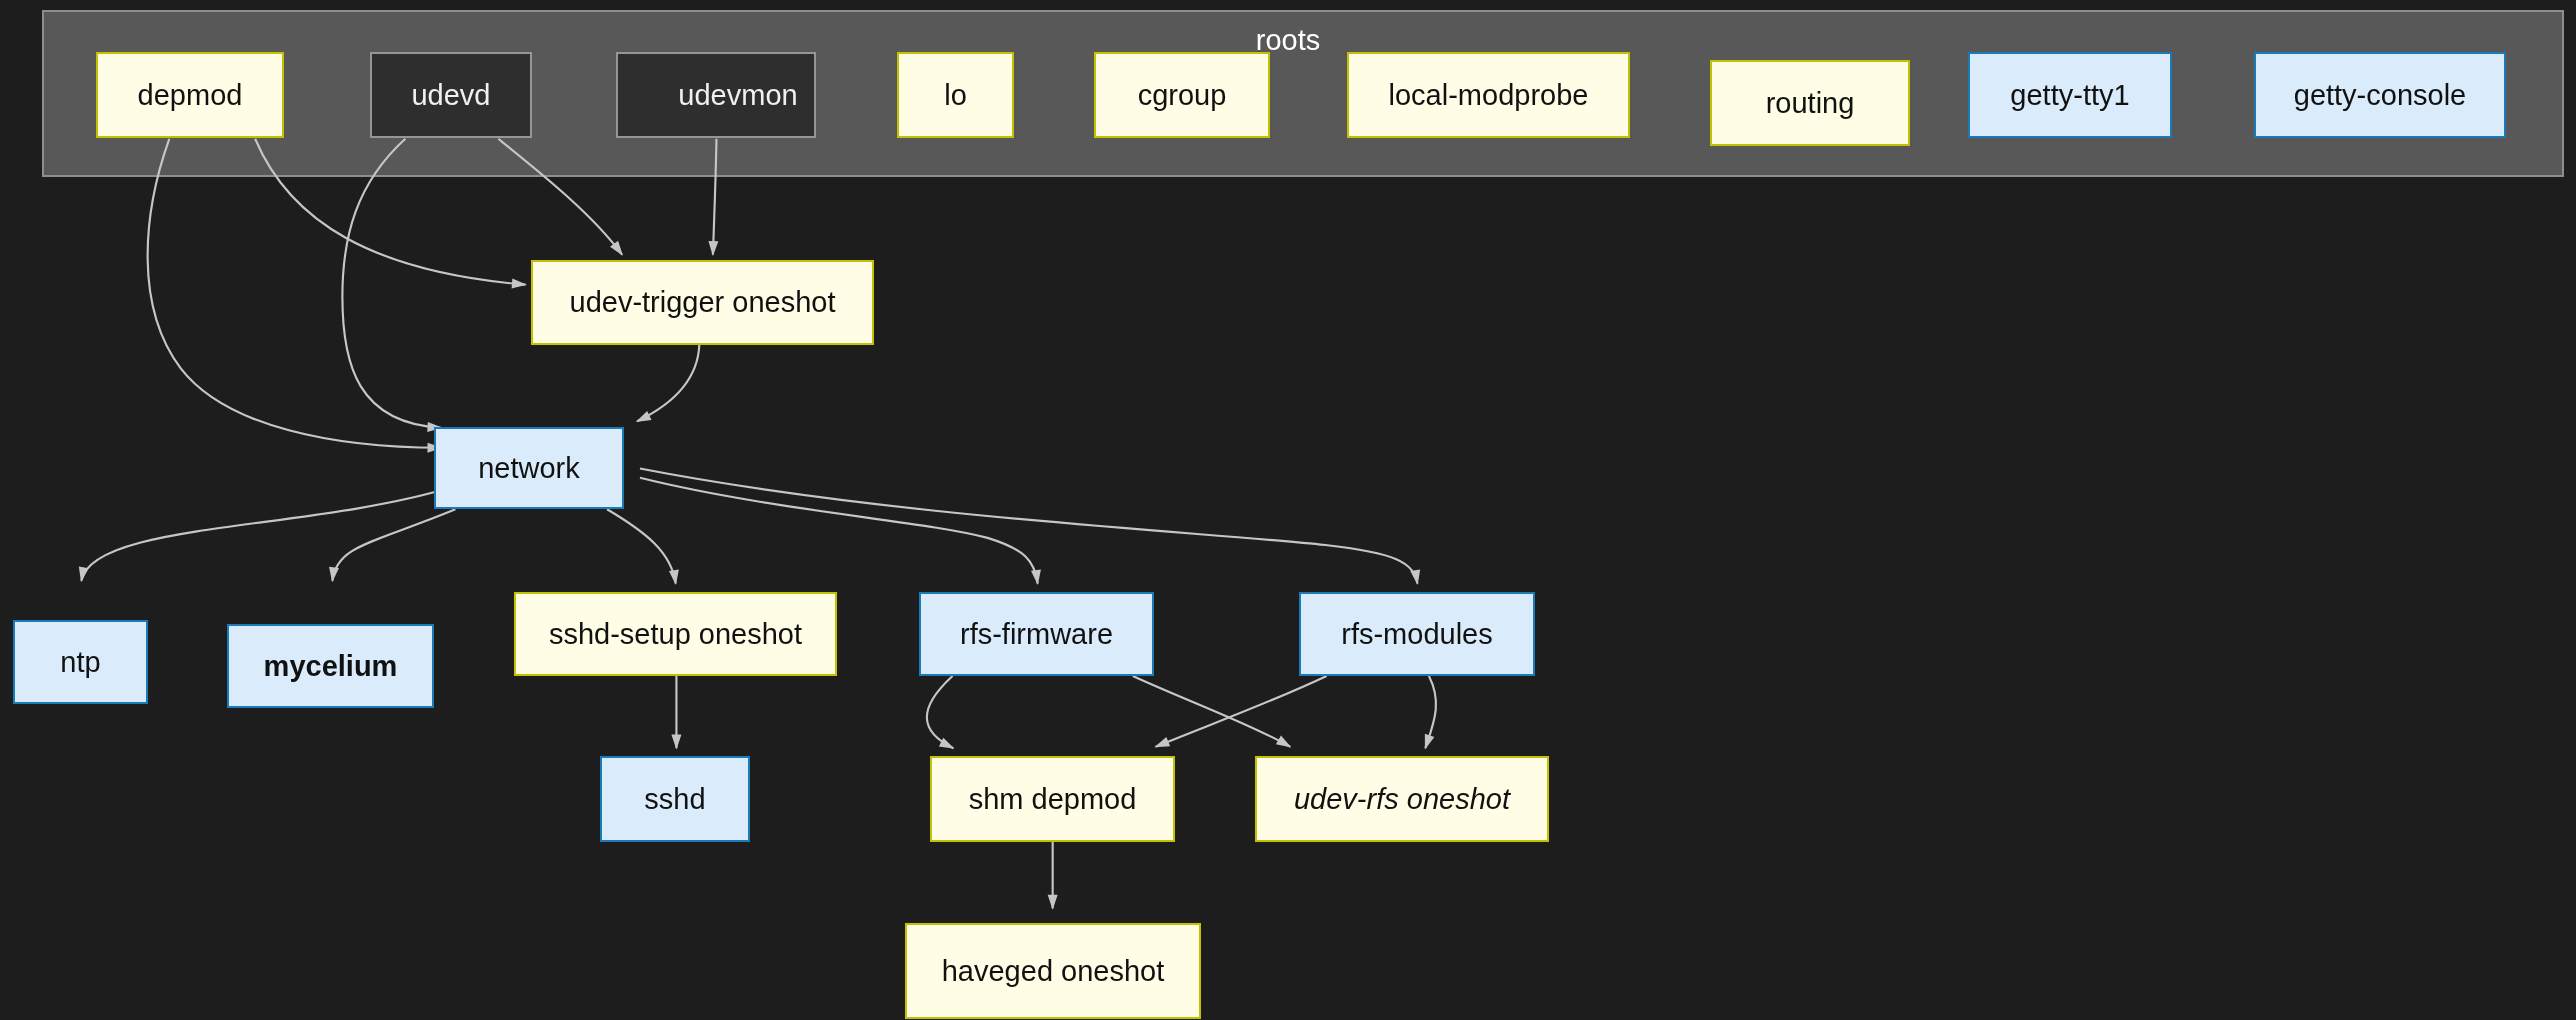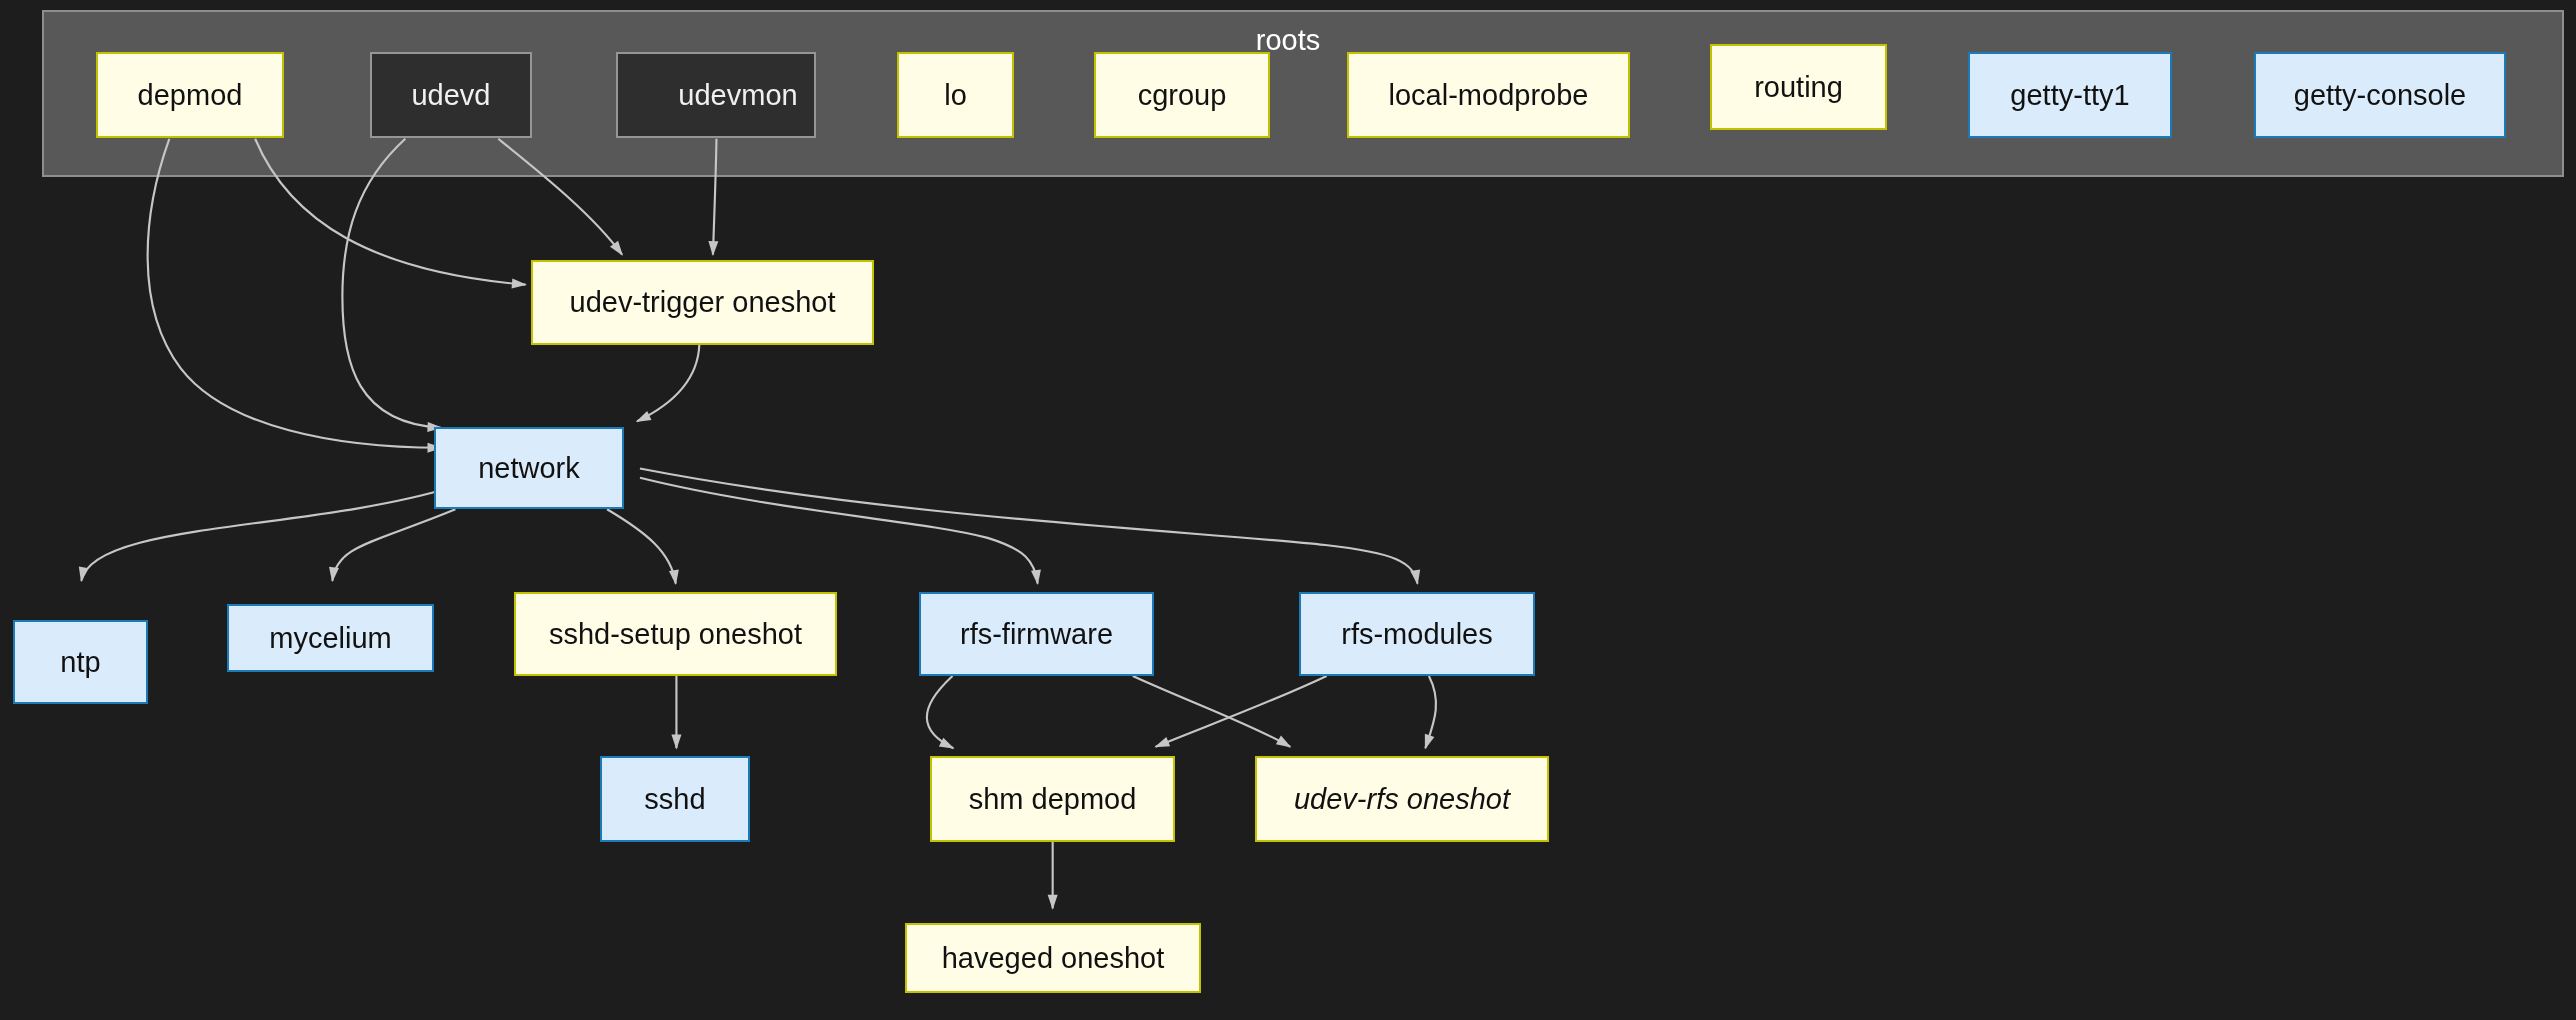--- a/index.html
+++ b/index.html
@@ -122,58 +122,58 @@
       </div>
       <div class="node yellow" style="left: 897px; top: 52px; width: 117px; height: 86px;">
         <span class="node-label">lo</span>
       </div>
       <div class="node yellow" style="left: 1094px; top: 52px; width: 176px; height: 86px;">
         <span class="node-label">cgroup</span>
       </div>
       <div class="node yellow" style="left: 1347px; top: 52px; width: 283px; height: 86px;">
         <span class="node-label">local-modprobe</span>
       </div>
-      <div class="node yellow" style="left: 1710px; top: 44px; width: 177px; height: 86px;">
+      <div class="node yellow" style="left: 1710px; top: 60px; width: 200px; height: 86px;">
         <span class="node-label">routing</span>
       </div>
       <div class="node blue" style="left: 1968px; top: 52px; width: 204px; height: 86px;">
         <span class="node-label">getty-tty1</span>
       </div>
       <div class="node blue" style="left: 2254px; top: 52px; width: 252px; height: 86px;">
         <span class="node-label">getty-console</span>
       </div>
       <div class="node yellow" style="left: 531px; top: 260px; width: 343px; height: 85px;">
         <span class="node-label">udev-trigger oneshot</span>
       </div>
       <div class="node blue" style="left: 434px; top: 427px; width: 190px; height: 82px;">
         <span class="node-label">network</span>
       </div>
       <div class="node blue" style="left: 13px; top: 592px; width: 135px; height: 84px; margin-top: 28px;">
         <span class="node-label">ntp</span>
       </div>
-      <div class="node blue" style="left: 227px; top: 604px; width: 207px; height: 68px;">
+      <div class="node blue" style="left: 227px; top: 624px; width: 207px; height: 84px; font-weight: bold;">
         <span class="node-label">mycelium</span>
       </div>
       <div class="node yellow" style="left: 514px; top: 592px; width: 323px; height: 84px;">
         <span class="node-label">sshd-setup oneshot</span>
       </div>
       <div class="node blue" style="left: 919px; top: 592px; width: 235px; height: 84px;">
         <span class="node-label">rfs-firmware</span>
       </div>
       <div class="node blue" style="left: 1299px; top: 592px; width: 236px; height: 84px;">
         <span class="node-label">rfs-modules</span>
       </div>
       <div class="node blue" style="left: 600px; top: 756px; width: 150px; height: 86px;">
         <span class="node-label">sshd</span>
       </div>
       <div class="node yellow" style="left: 930px; top: 756px; width: 245px; height: 86px;">
         <span class="node-label">shm depmod</span>
       </div>
       <div class="node yellow" style="left: 1255px; top: 756px; width: 294px; height: 86px; font-style: italic;">
         <span class="node-label">udev-rfs oneshot</span>
       </div>
-      <div class="node yellow" style="left: 905px; top: 923px; width: 296px; height: 70px;">
+      <div class="node yellow" style="left: 905px; top: 923px; width: 296px; height: 96px;">
         <span class="node-label">haveged oneshot</span>
       </div>
     </div>
 
 </div>
 
 
 </body></html>

